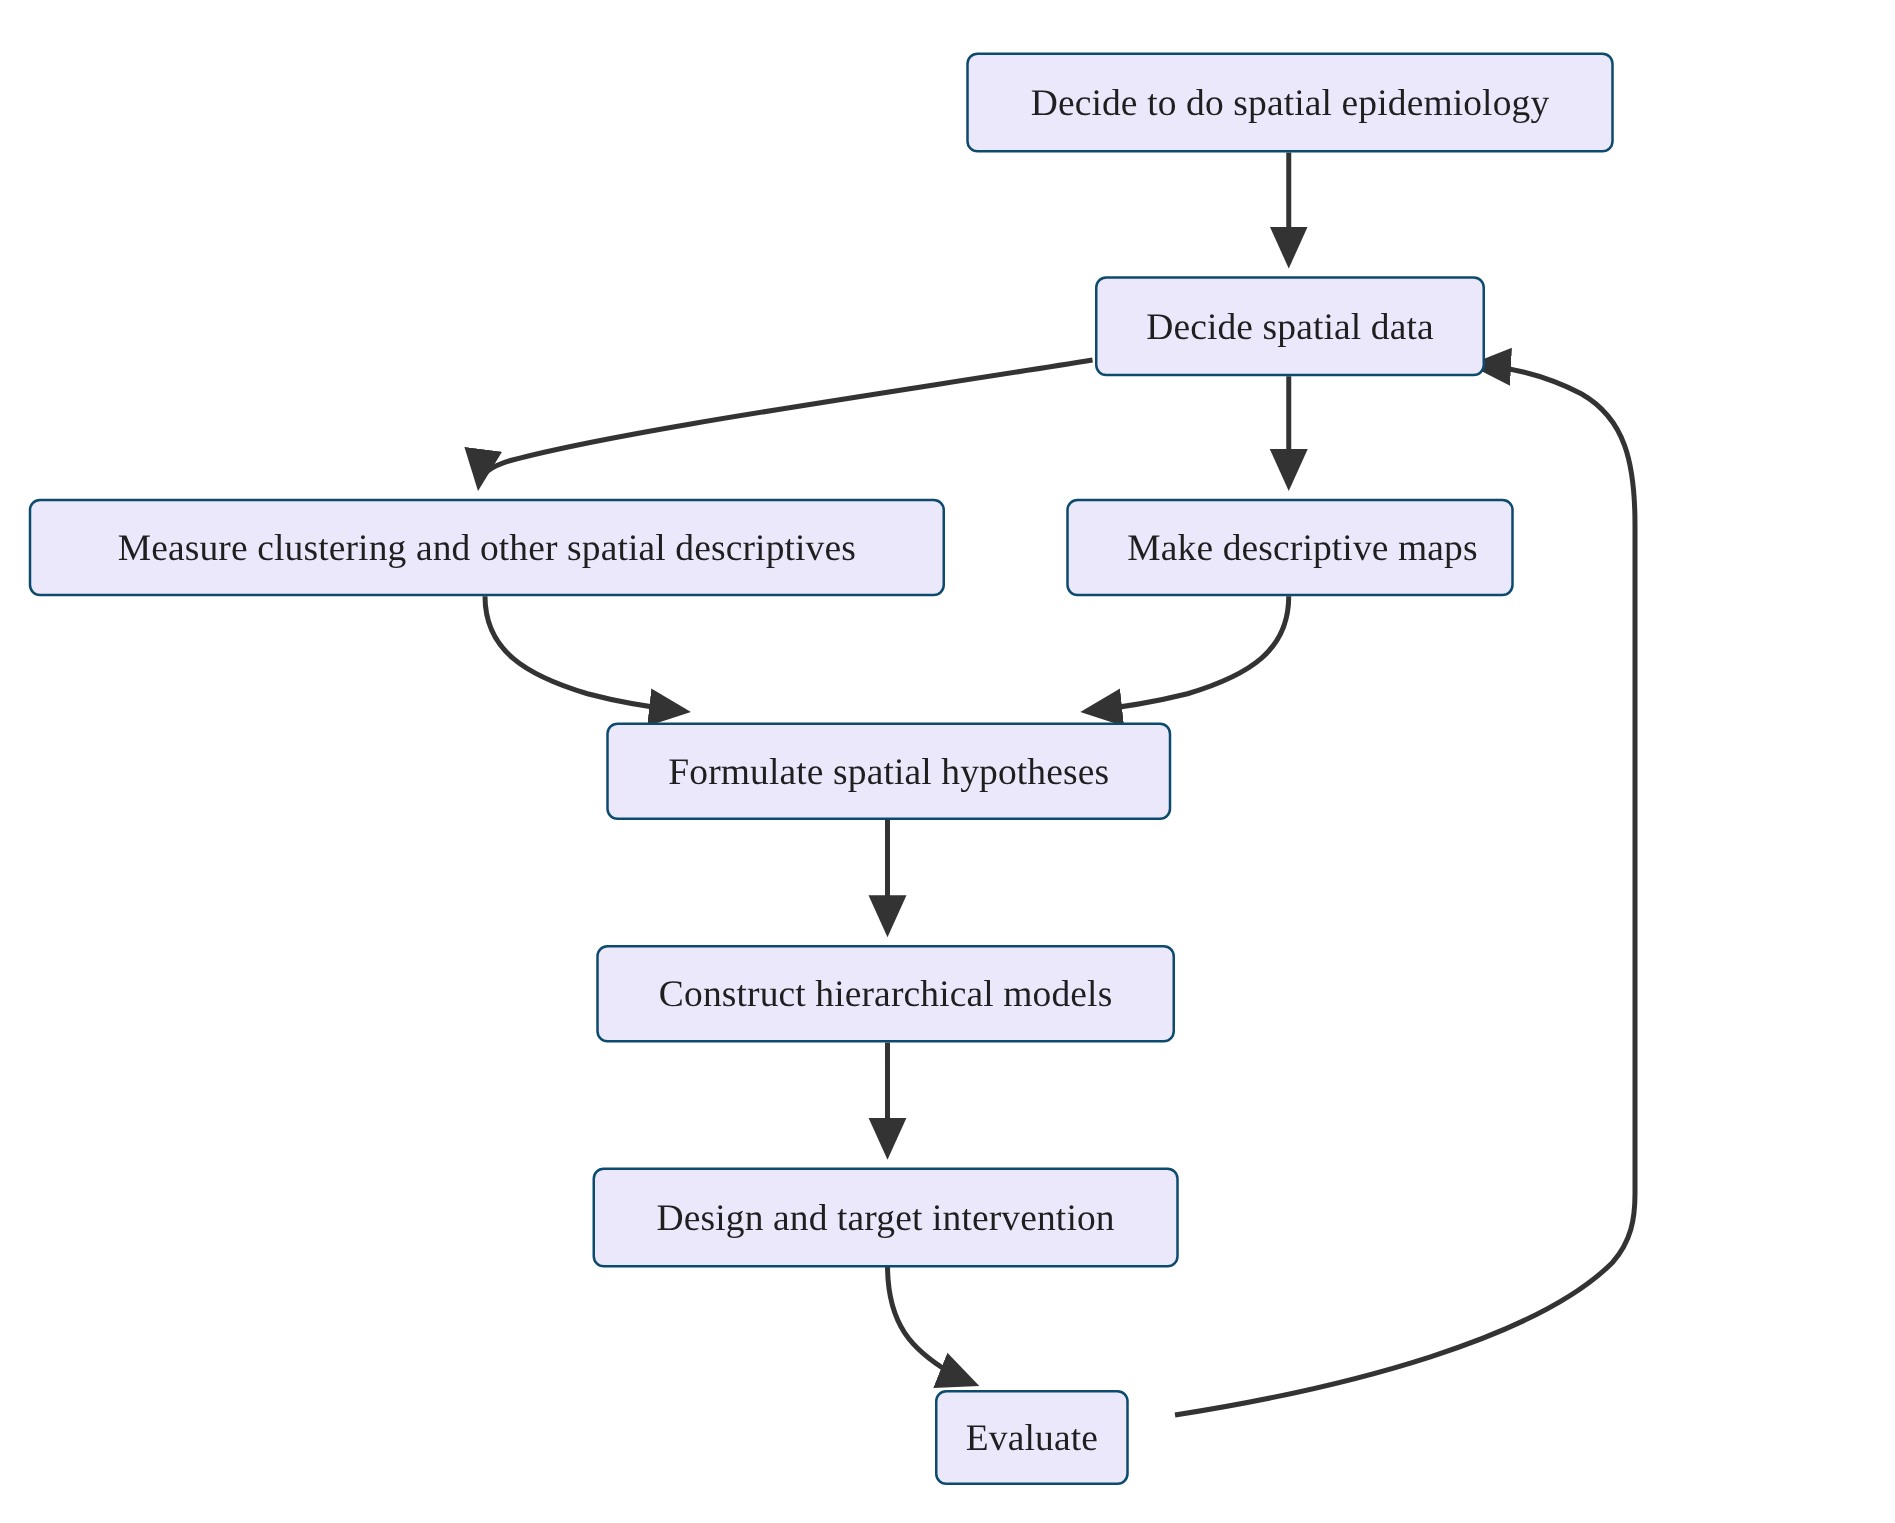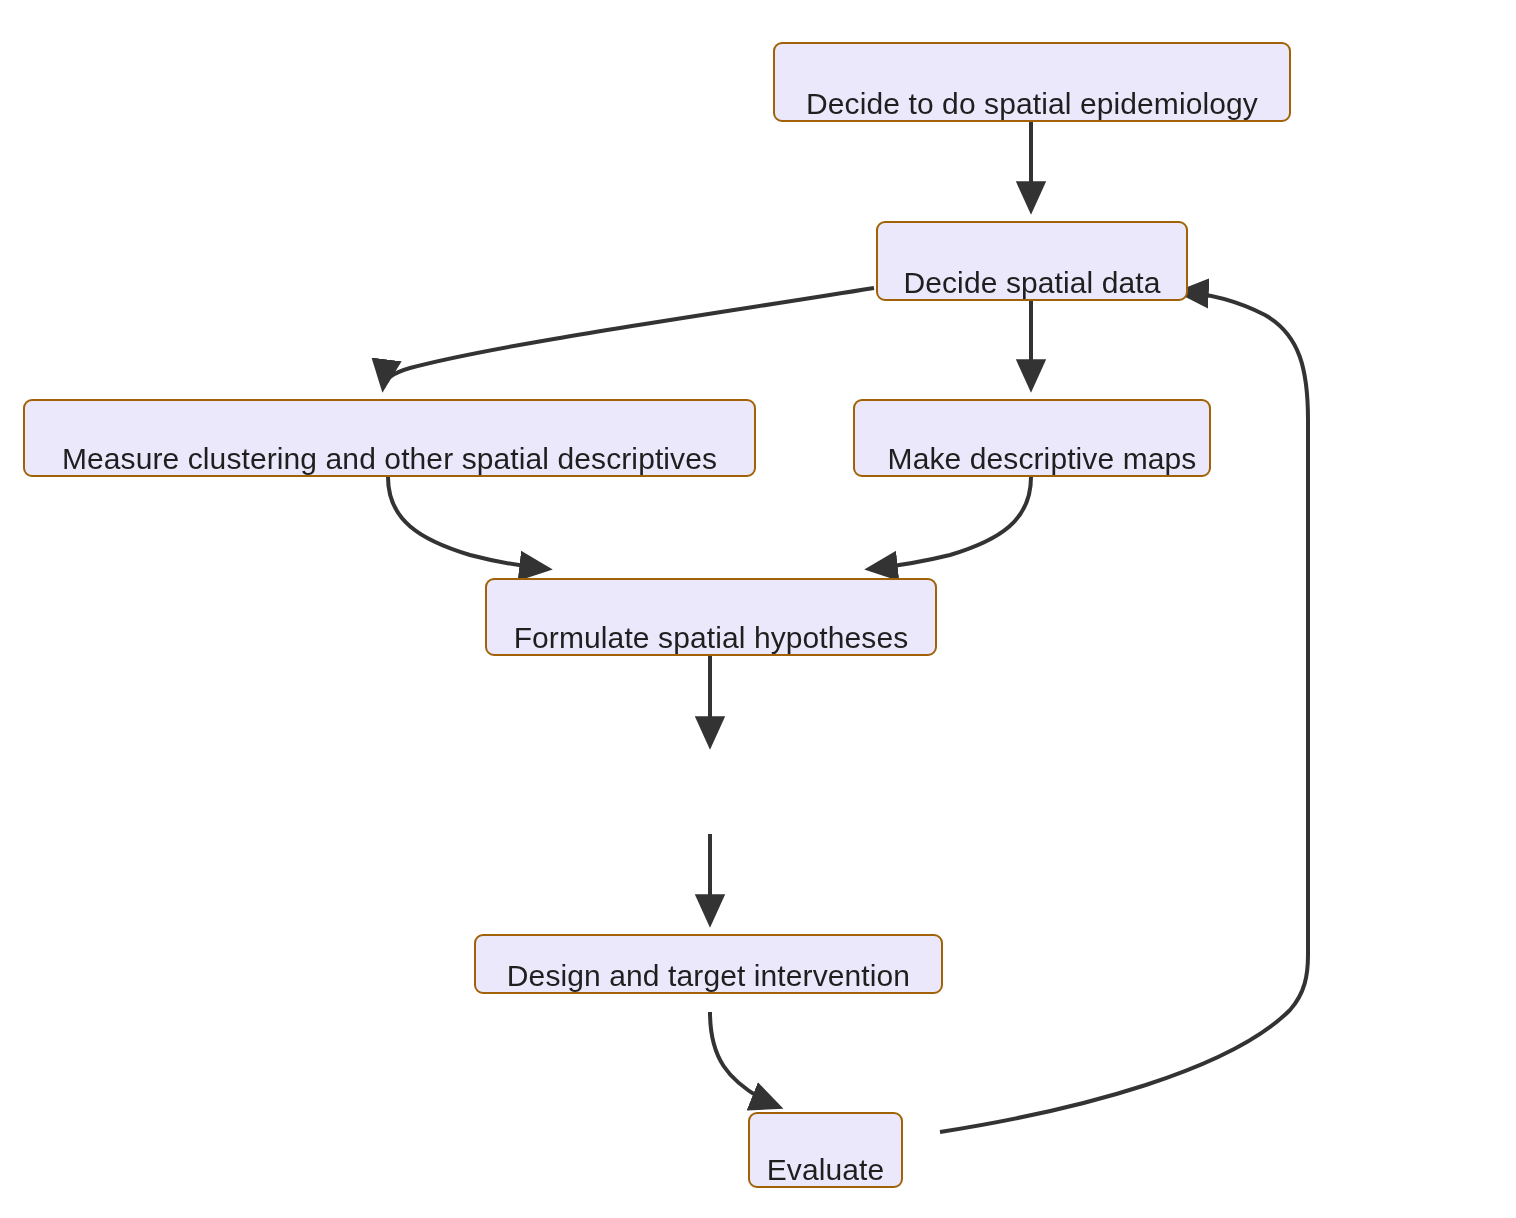--- a/index.html
+++ b/index.html
@@ -22,28 +22,28 @@
     left: 0;
     top: 0;
     width: 1516px;
     height: 1218px;
     pointer-events: none;
   }
   .node {
     position: absolute;
     box-sizing: border-box;
     background: #ECE8FC;
-    border: 2px solid #a16207;
+    border: 2px solid #0c4a6e;
     border-radius: 9px;
     display: flex;
-    align-items: flex-end;
+    align-items: center;
     justify-content: center;
     color: #1f1f1f;
     font-size: 30px;
-    font-family: Liberation Sans, sans-serif;
+    font-family: Liberation Serif, serif;
     line-height: 1.1;
     white-space: nowrap;
     letter-spacing: 0.1px;
   }
   .node-label {
     display: block;
     padding: 0 16px;
   }
 </style>
 </head>
@@ -91,22 +91,25 @@
   </div>
 
   <div class="node" style="left:853px; top:399px; width:358px; height:78px;padding-left:20px;">
     <span class="node-label">Make descriptive maps</span>
   </div>
 
   <div class="node" style="left:485px; top:578px; width:452px; height:78px;">
     <span class="node-label">Formulate spatial hypotheses</span>
   </div>
 
+  <div class="node" style="left:477px; top:756px; width:463px; height:78px;">
+    <span class="node-label">Construct hierarchical models</span>
+  </div>
 
-  <div class="node" style="left:474px; top:934px; width:469px; height:60px;">
+  <div class="node" style="left:474px; top:934px; width:469px; height:80px;">
     <span class="node-label">Design and target intervention</span>
   </div>
 
   <div class="node" style="left:748px; top:1112px; width:155px; height:76px;">
     <span class="node-label">Evaluate</span>
   </div>
 
 </div>
 
 </body></html>

